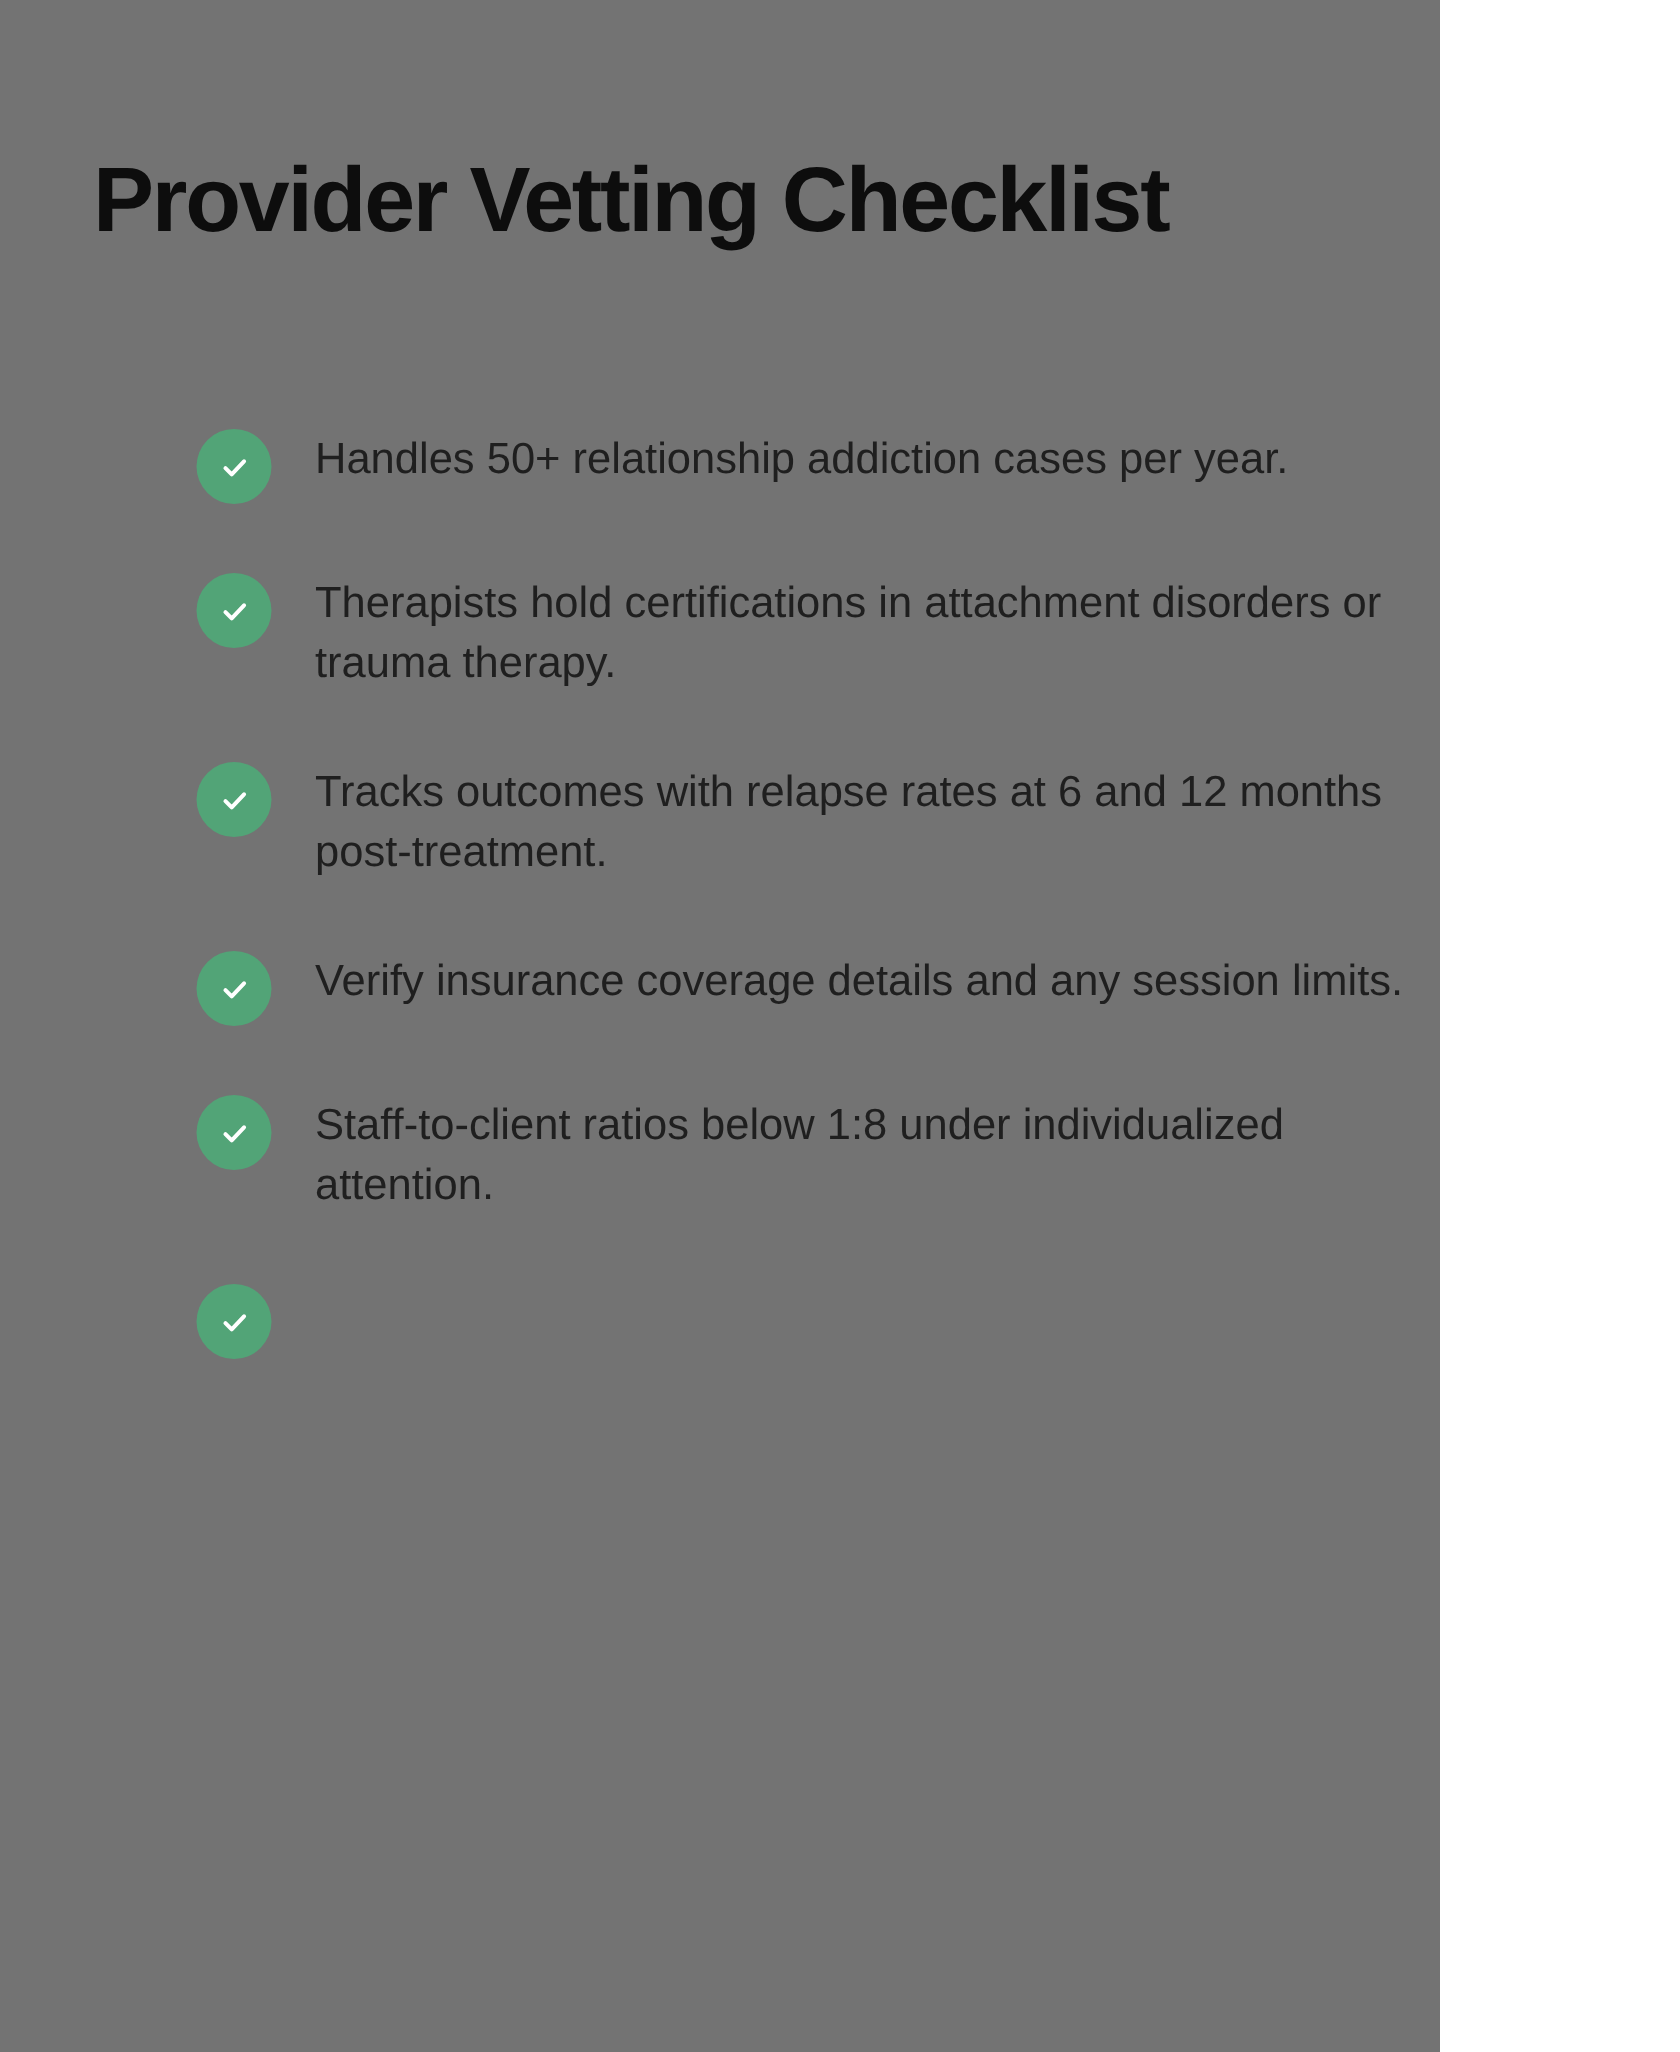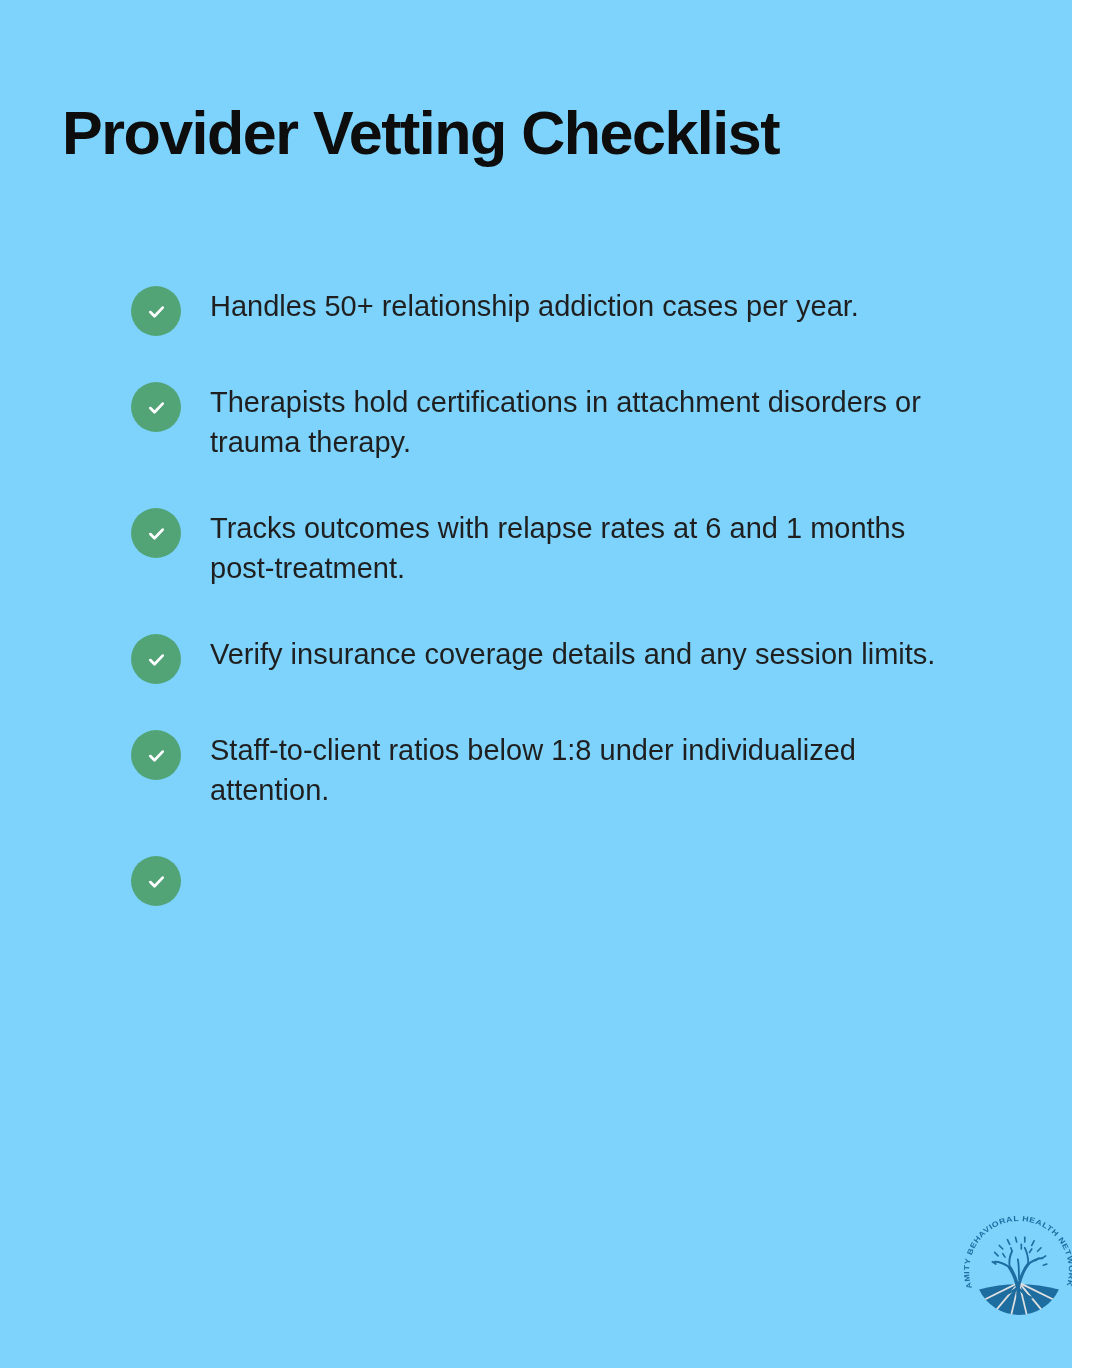--- a/index.html
+++ b/index.html
@@ -1,23 +1,23 @@
 <!DOCTYPE html>
 <html><head>
 <meta charset="utf-8">
 <style>
   * { margin: 0; padding: 0; box-sizing: border-box; }
   html, body { width: 1120px; }
   body { font-family: "Liberation Sans", sans-serif; }
 
   .page {
     position: relative;
-    width: 1072px;
+    width: 960px;
     height: 1368px;
-    background: #7dd3fc;
+    background: #737373;
     overflow: hidden;
   }
 
   .title {
     position: absolute;
     left: 62px;
     top: 98px;
     font-size: 61px;
     font-weight: 700;
     letter-spacing: -1.5px;
@@ -96,21 +96,21 @@
 trauma therapy.</span>
     </div>
 
 
     <div class="row">
       <span class="check-circle">
         <svg width="27" height="27" viewBox="0 0 24 24" fill="none">
             <path d="M6.5 12.5 L10.2 16.2 L17.5 8.5" stroke="#ffffff" stroke-width="2.4" stroke-linecap="round" stroke-linejoin="round"></path>
           </svg>
       </span>
-      <span class="item-label">Tracks outcomes with relapse rates at 6 and 1 months
+      <span class="item-label">Tracks outcomes with relapse rates at 6 and 12 months
 post-treatment.</span>
     </div>
 
     <div class="row">
       <span class="check-circle">
         <svg width="27" height="27" viewBox="0 0 24 24" fill="none">
             <path d="M6.5 12.5 L10.2 16.2 L17.5 8.5" stroke="#ffffff" stroke-width="2.4" stroke-linecap="round" stroke-linejoin="round"></path>
           </svg>
       </span>
       <span class="item-label">Verify insurance coverage details and any session limits.</span>

